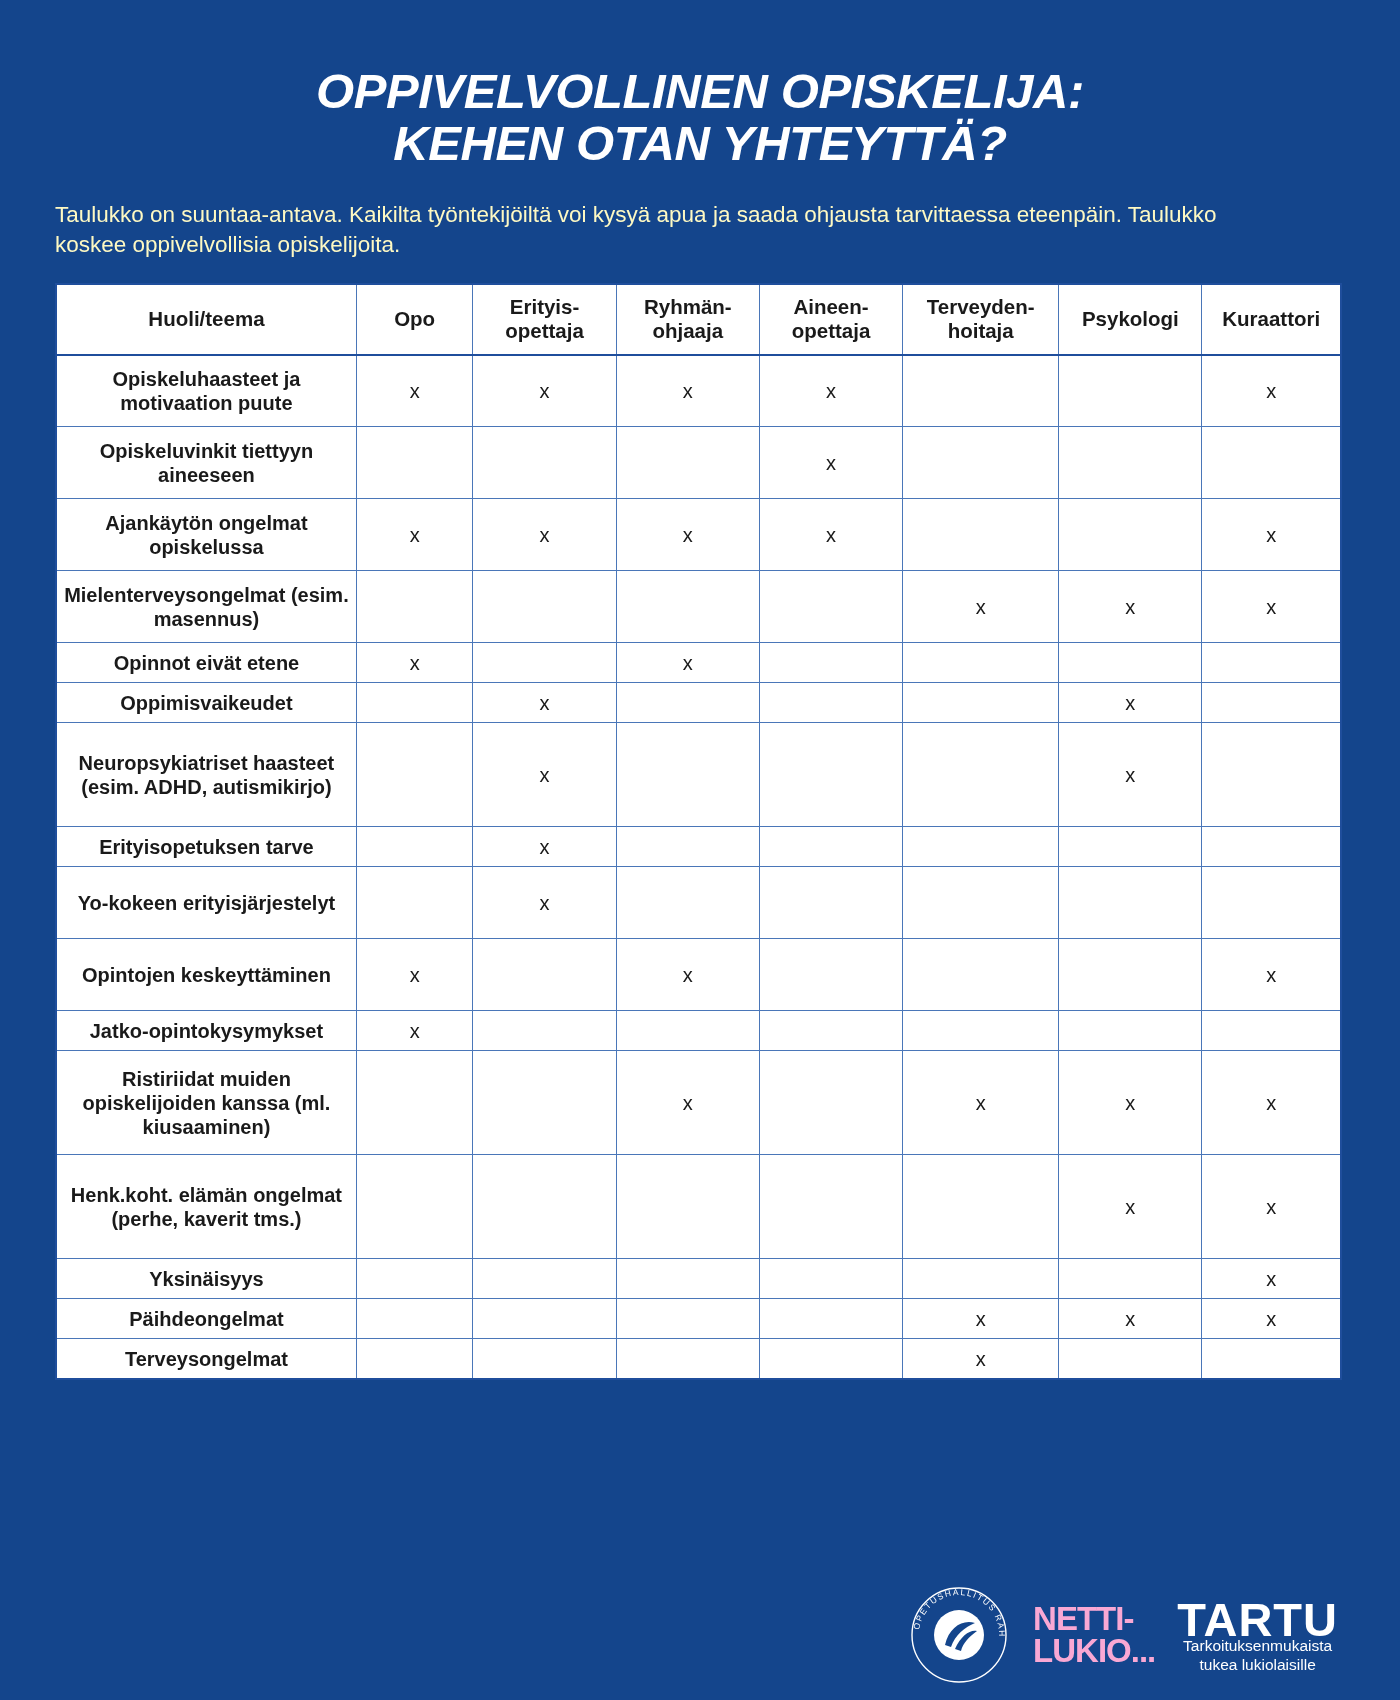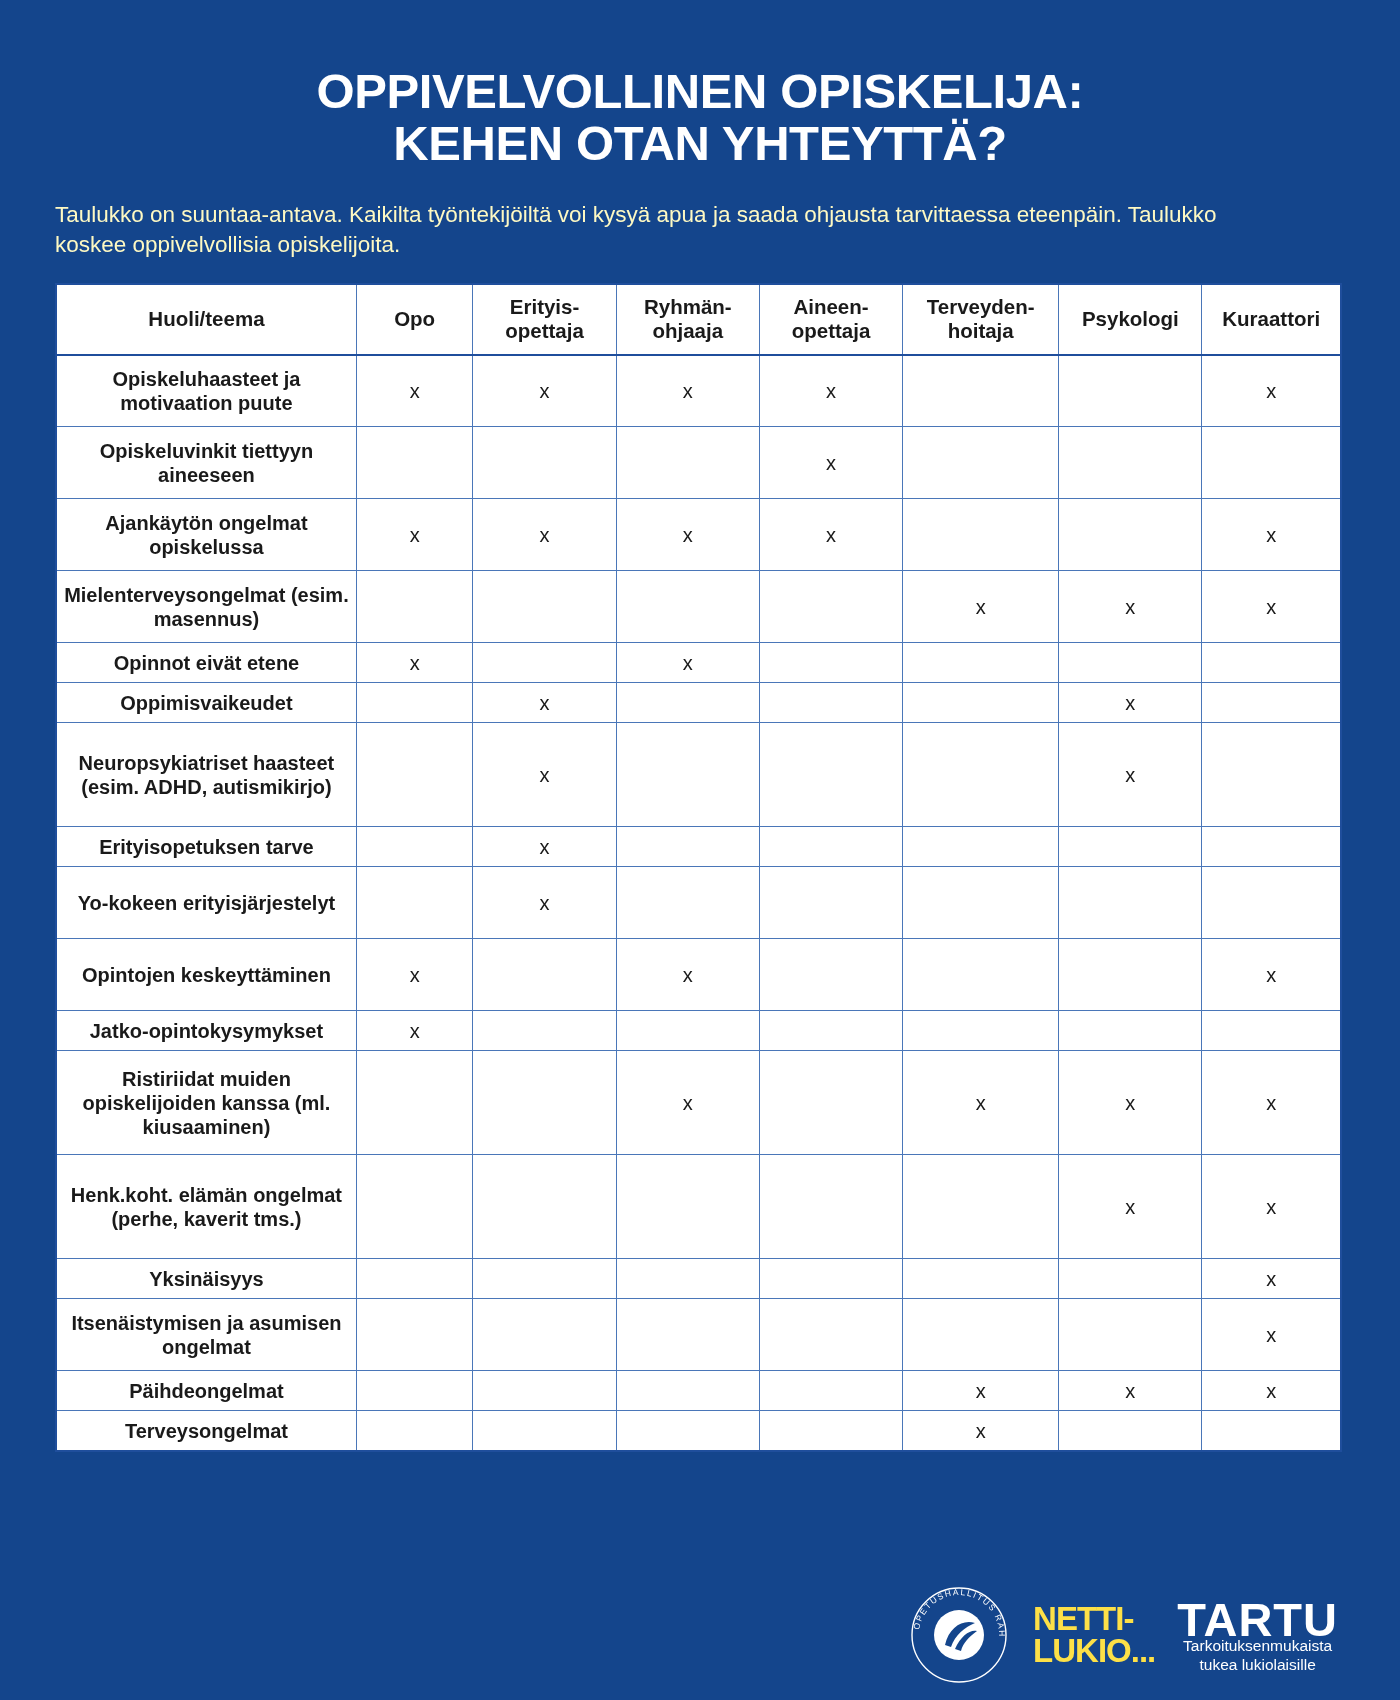--- a/index.html
+++ b/index.html
@@ -21,20 +21,21 @@
     width: 1400px;
     height: 1700px;
     position: relative;
     padding: 0;
   }
 
   
   .title-block {
     padding-top: 66px;
     text-align: center;
+    font-style: italic;
   }
 
   .title-line {
     font-family: "Liberation Sans", sans-serif;
     font-weight: 700;
     font-size: 49px;
     line-height: 1.06;
     letter-spacing: -0.4px;
     color: #ffffff;
     white-space: nowrap;
@@ -132,21 +133,21 @@
     flex: 0 0 auto;
   }
 
   .oph-badge svg { display: block; }
 
   .netti-logo {
     font-weight: 700;
     font-size: 33px;
     line-height: 0.96;
     letter-spacing: -1px;
-    color: #fde047;
+    color: #f9a8d4;
     text-align: left;
     flex: 0 0 auto;
   }
 
   .netti-logo .l2 { display: block; }
 
   .tartu-logo {
     flex: 0 0 auto;
     color: #ffffff;
     text-align: center;
@@ -338,30 +339,20 @@
           <tr class="h1">
             <td class="theme">Yksinäisyys</td>
             <td class="mark"></td>
             <td class="mark"></td>
             <td class="mark"></td>
             <td class="mark"></td>
             <td class="mark"></td>
             <td class="mark"></td>
             <td class="mark">x</td>
           </tr>
-          <tr class="h2">
-            <td class="theme">Itsenäistymisen ja asumisen ongelmat</td>
-            <td class="mark"></td>
-            <td class="mark"></td>
-            <td class="mark"></td>
-            <td class="mark"></td>
-            <td class="mark"></td>
-            <td class="mark"></td>
-            <td class="mark">x</td>
-          </tr>
           <tr class="h1">
             <td class="theme">Päihdeongelmat</td>
             <td class="mark"></td>
             <td class="mark"></td>
             <td class="mark"></td>
             <td class="mark"></td>
             <td class="mark">x</td>
             <td class="mark">x</td>
             <td class="mark">x</td>
           </tr>

